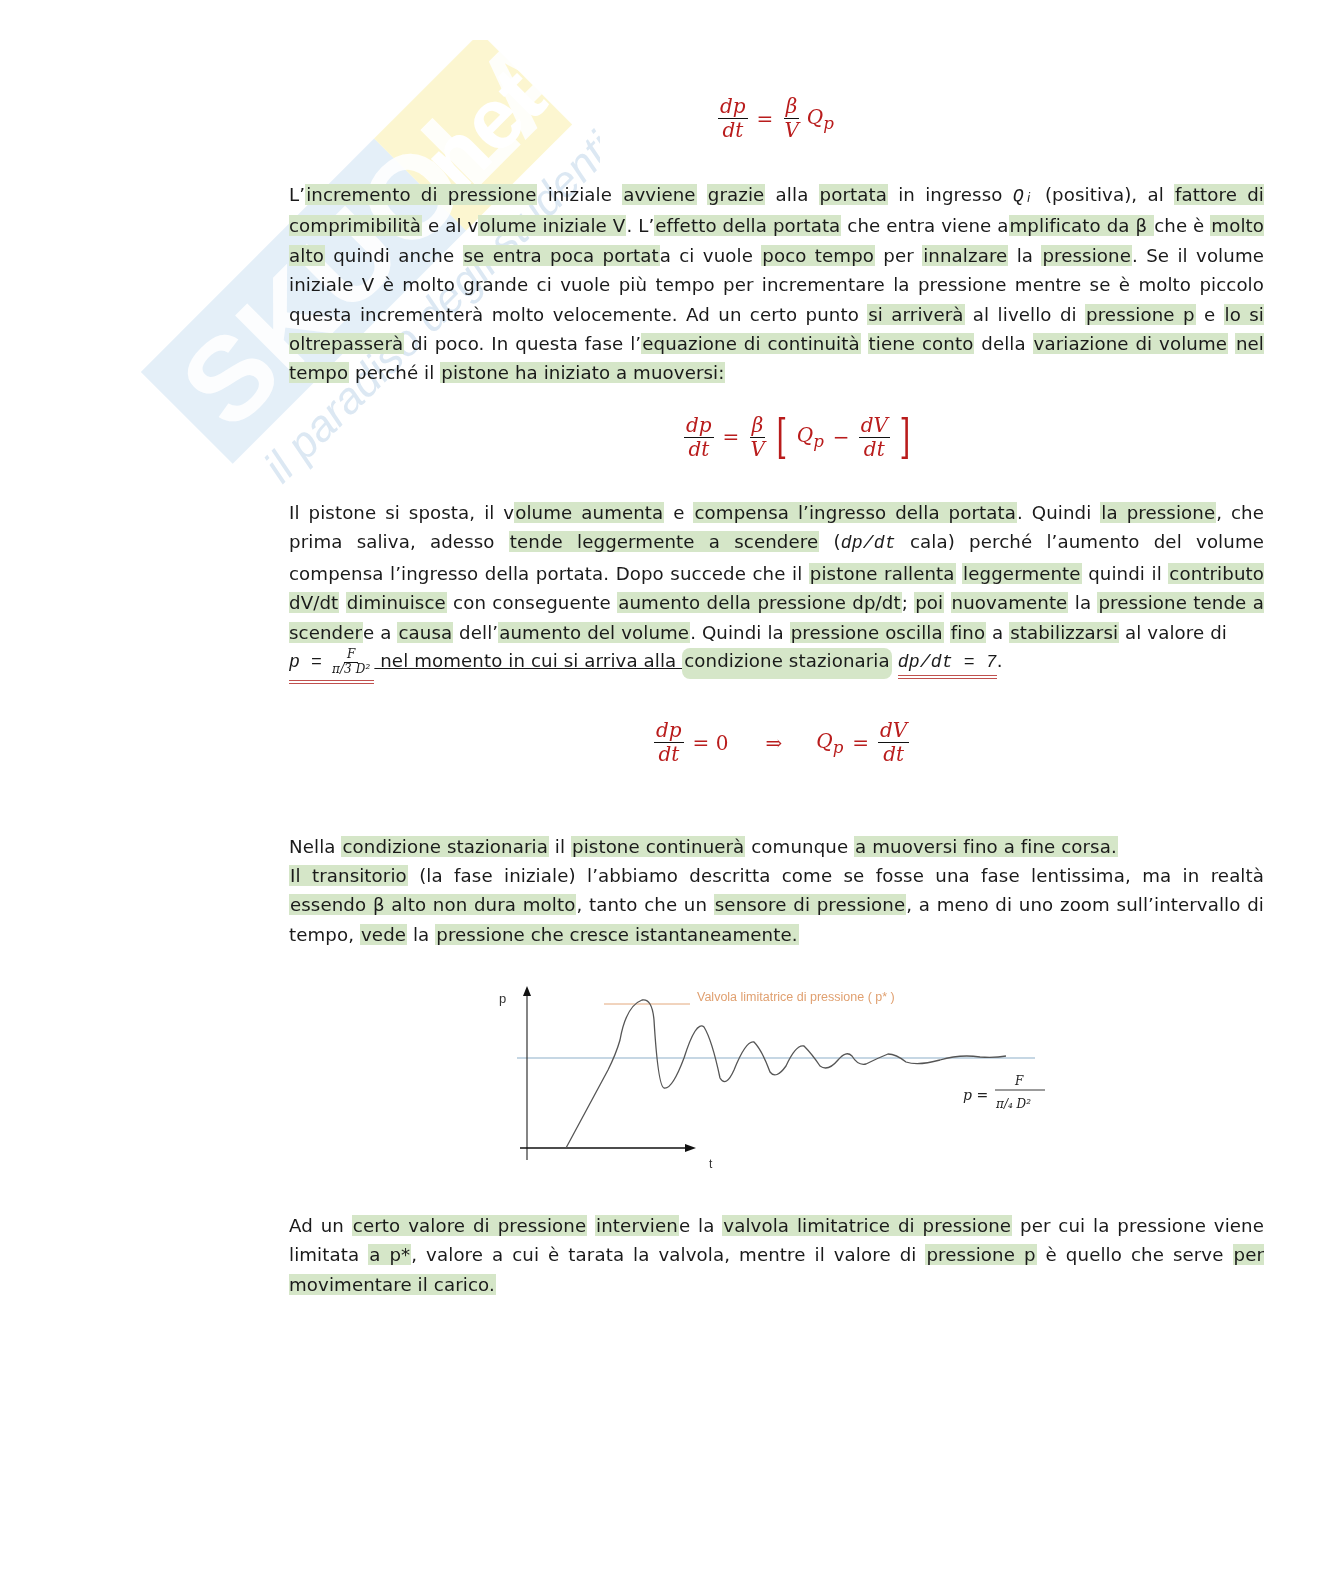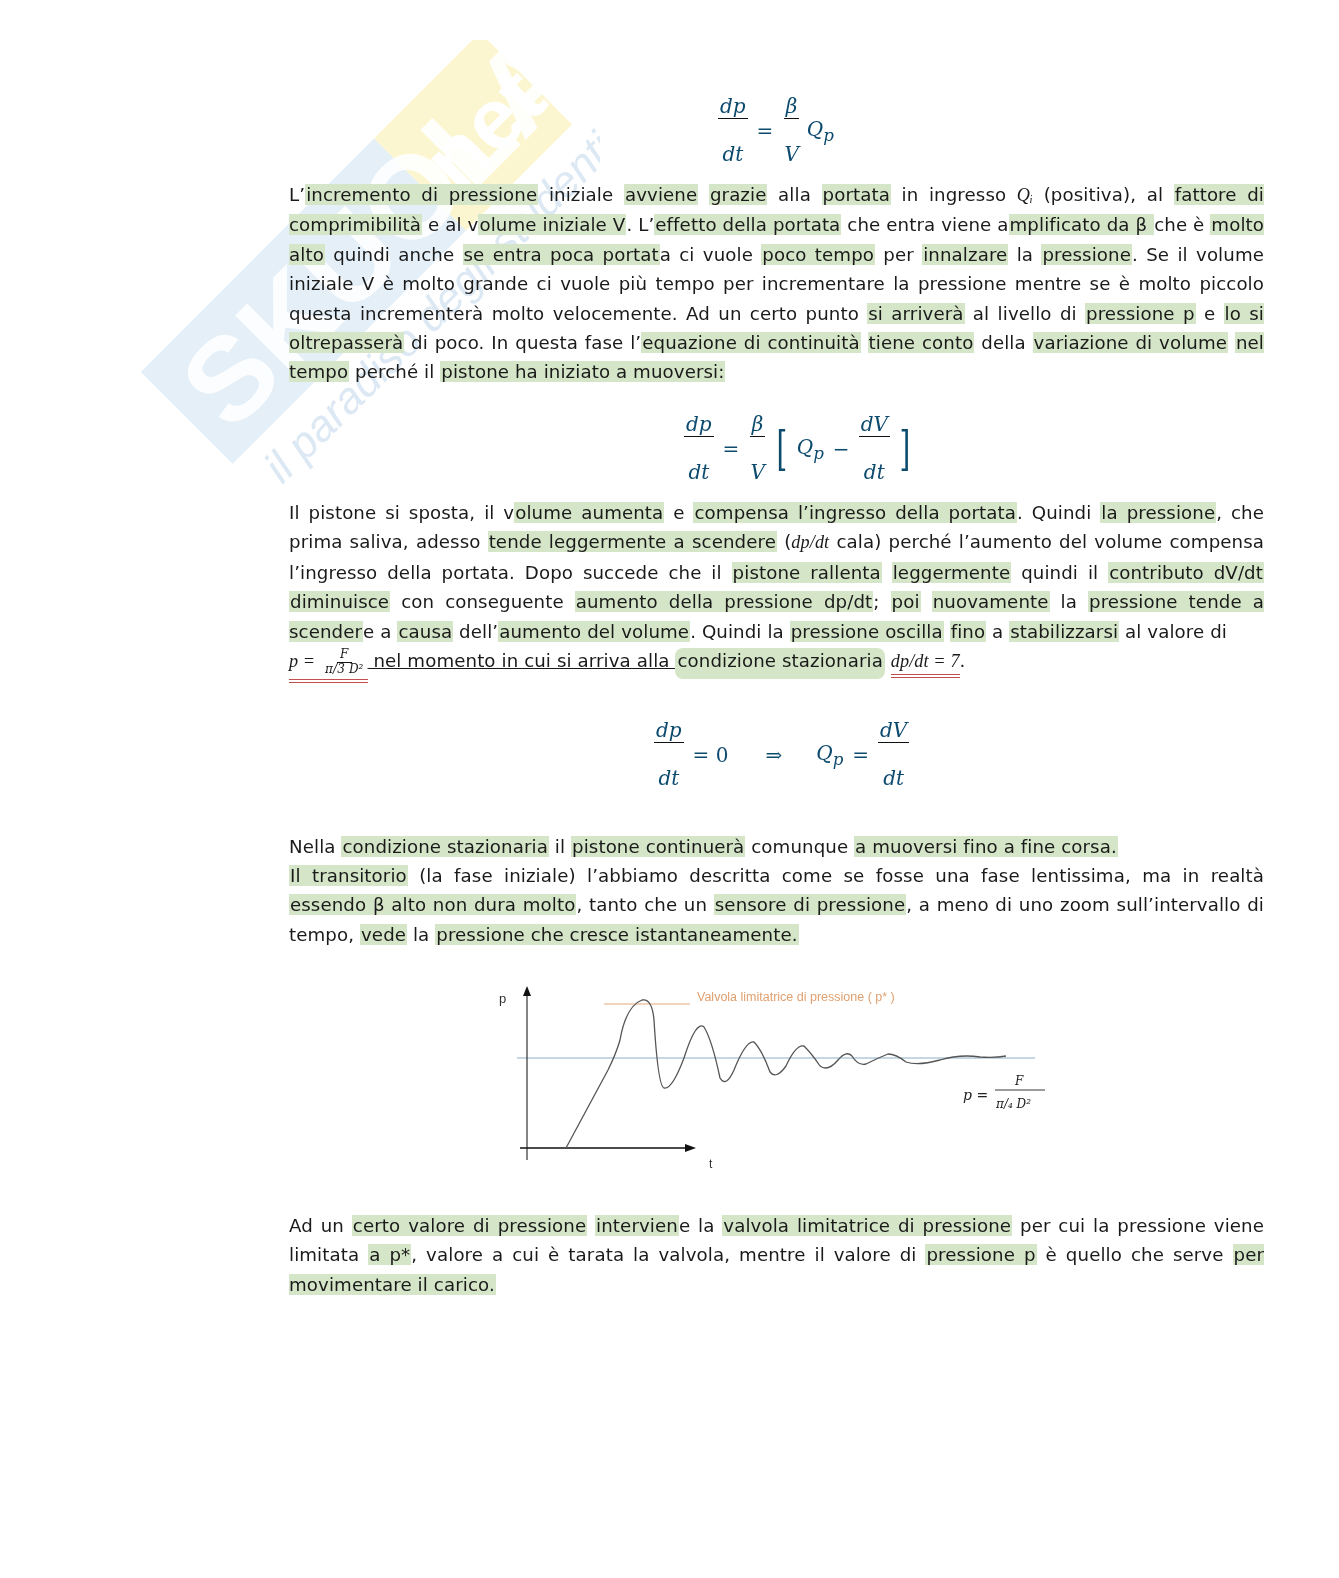--- a/index.html
+++ b/index.html
@@ -3,26 +3,26 @@
 <meta charset="utf-8">
 <style>
   html, body { margin: 0; padding: 0; background: #ffffff; }
   body { width: 1339px; height: 1578px; position: relative; overflow: hidden;
          font-family: "DejaVu Sans", "Liberation Sans", sans-serif; color: #1a1a1a; }
   .watermark { position: absolute; left: 120px; top: 40px; width: 480px; height: 480px; pointer-events: none; }
   .page { position: absolute; left: 289px; top: 0; width: 975px; }
   .para { position: absolute; left: 0; width: 975px; font-size: 18.2px; line-height: 29.4px;
           text-align: justify; letter-spacing: 0.1px; }
   .para .hl { background: #d5e6c8; border-radius: 0; padding: 0 1px; }
-  .math { font-family: Liberation Serif, serif; font-style: italic; }
+  .math { font-family: Liberation Mono, monospace; font-style: italic; }
   .eq { position: absolute; font-family: "DejaVu Serif", "Liberation Serif", serif; font-style: italic;
-        font-size: 20px; display: flex; align-items: center; gap: 6px; color: #0c4a6e; }
+        font-size: 20px; display: flex; align-items: center; gap: 6px; color: #b91c1c; }
   .frac { display: inline-flex; flex-direction: column; align-items: center; line-height: 1.05; }
   .frac .num { border-bottom: 1.4px solid #111; padding: 0 2px 1px; }
-  .frac .den { padding: 1px 2px 0; margin-top: 24px; }
+  .frac .den { padding: 1px 2px 0; }
   .op { font-style: normal; padding: 0 3px; }
   .bracket { font-style: normal; font-size: 46px; line-height: 1; font-weight: 200; transform: scaleX(0.6); display: inline-block; }
   .inline-frac { display: inline-flex; flex-direction: column; align-items: center; vertical-align: middle;
                  font-family: "DejaVu Serif", serif; font-style: italic; font-size: 12px; line-height: 1.15; margin: 0 4px; }
   .inline-frac .num { border-bottom: 1px solid #111; padding: 0 3px; }
   .dbl-underline { border-bottom: 4px double #c0504d; padding-bottom: 3px; }
   .chart { position: absolute; left: 490px; top: 975px; width: 570px; height: 200px; }
 </style>
 </head>
 <body>

